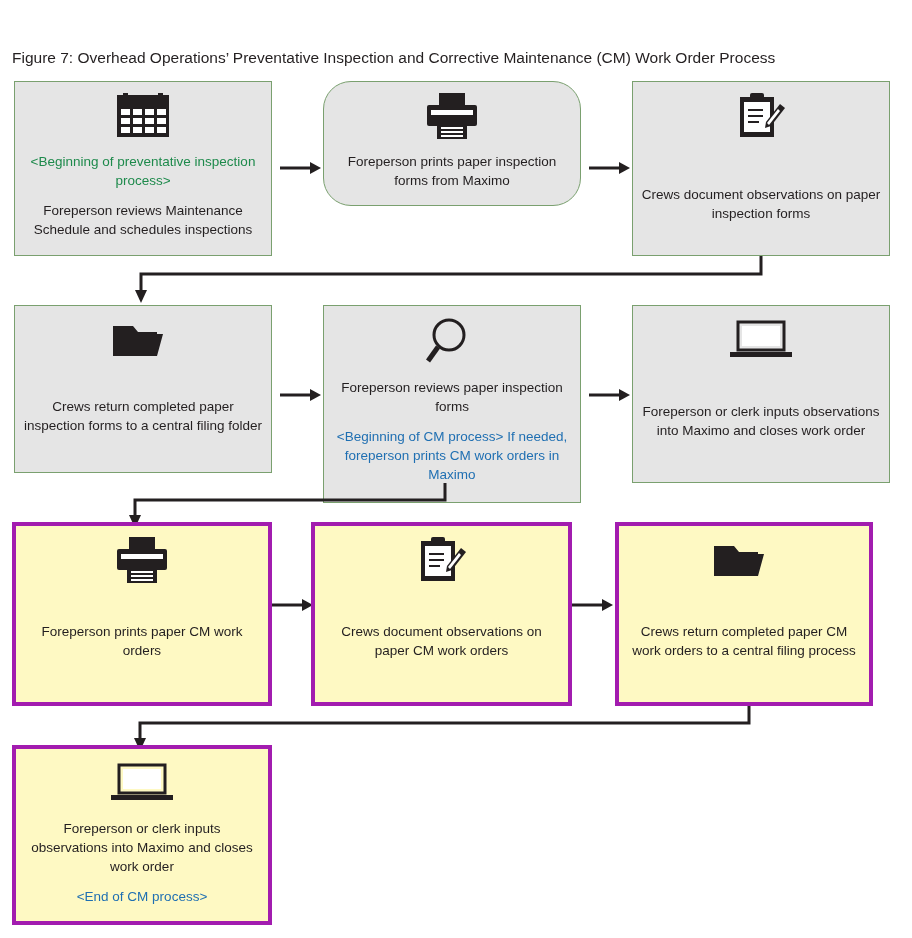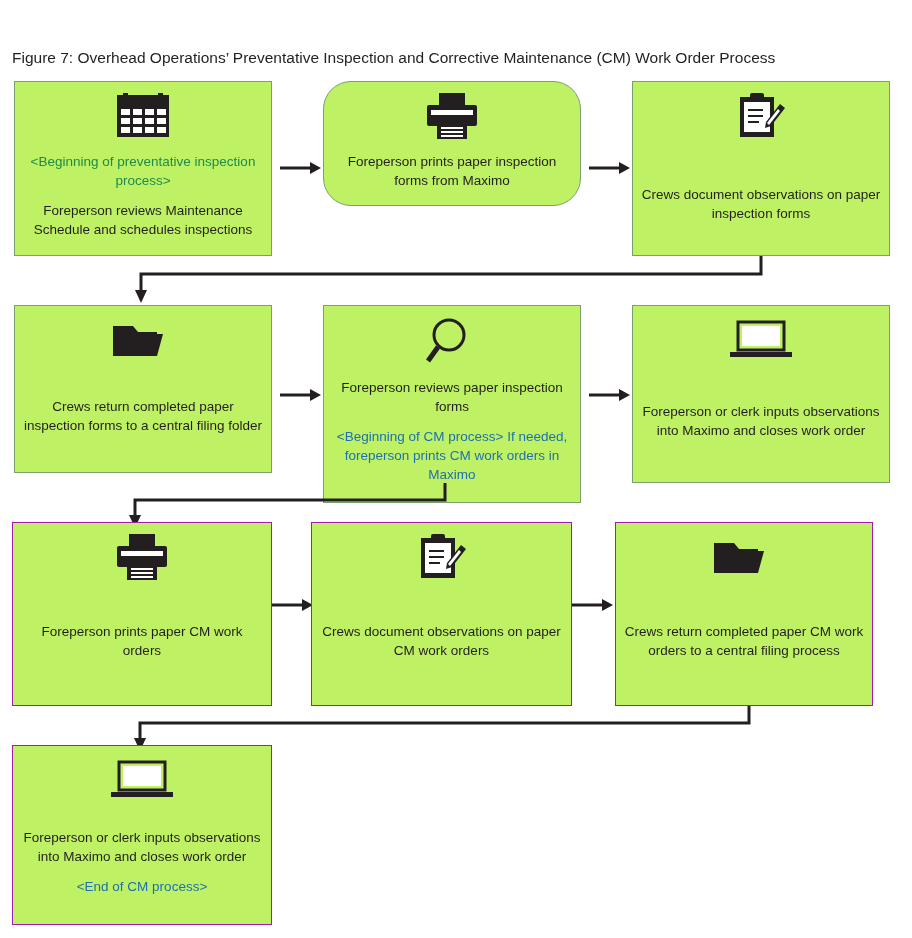--- a/index.html
+++ b/index.html
@@ -37,26 +37,26 @@
     box-sizing: border-box;
     display: flex;
     flex-direction: column;
     align-items: center;
     padding: 10px 8px 8px 8px;
     font-size: 13.5px;
     line-height: 19px;
     text-align: center;
   }
   .box.green {
-    background: #bef264;
+    background: #e5e5e5;
     border: 1px solid #7aa06f;
   }
   .box.blue {
-    background: #bef264;
-    border: 1px solid #a21caf;
+    background: #fef9c3;
+    border: 4px solid #a21caf;
   }
   .box .icon {
     height: 48px;
     display: flex;
     align-items: center;
     justify-content: center;
     margin-bottom: 4px;
   }
   .box .lines {
     display: flex;

